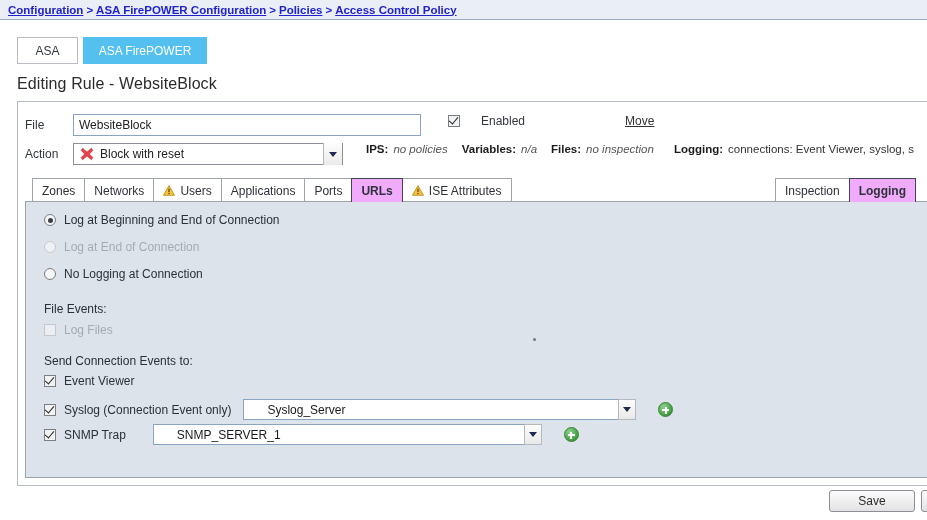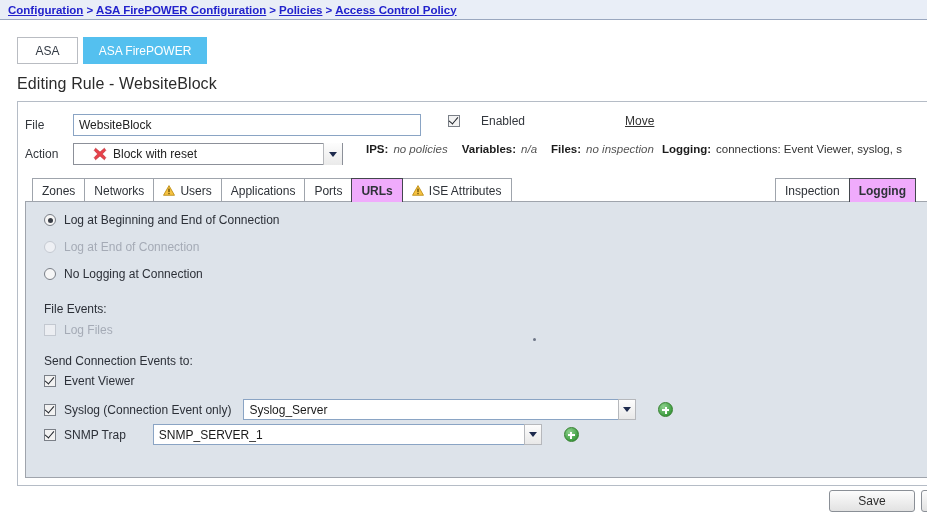--- a/index.html
+++ b/index.html
@@ -115,21 +115,21 @@
     outline: none;
   }
 
   .select-box {
     position: relative;
     width: 270px; height: 22px;
     border: 1px solid #8c9099;
     background: #ffffff;
     display: flex; align-items: center;
     font-size: 12px; color: #222;
-    padding-left: 19px;
+    padding-left: 6px;
     cursor: pointer;
   }
   .select-box .sel-arrow {
     position: absolute; right: 0; top: -1px;
     width: 19px; height: 22px;
     background: linear-gradient(#fdfdfd,#eaeaea);
     border-left: 1px solid #b6b8bc;
     display: flex; align-items: center; justify-content: center;
   }
   .chev {
@@ -276,21 +276,21 @@
     white-space: nowrap;
   }
 
   .inline-select {
     position: relative;
     height: 21px;
     border: 1px solid #8aa4c4;
     background: #ffffff;
     display: flex; align-items: center;
     font-size: 12px; color: #1a1a1a;
-    padding-left: 5px;
+    padding-left: 23px;
     cursor: pointer;
   }
   .inline-select .sel-arrow {
     position: absolute; right: -1px; top: -1px;
     width: 18px; height: 21px;
     background: linear-gradient(#fdfdfd,#e8e8e8);
     border: 1px solid #b6b8bc;
     display: flex; align-items: center; justify-content: center;
   }
 
@@ -398,21 +398,21 @@
       </div>
     </div>
 
     <div class="meta-strip">
       <b>IPS:</b>
       <i>no policies</i>
       <b style="margin-left:9px">Variables:</b>
       <i>n/a</i>
       <b style="margin-left:9px">Files:</b>
       <i>no inspection</i>
-      <b style="margin-left:3px">Logging:</b>
+      <b style="margin-left:15px">Logging:</b>
       <span>connections: Event Viewer, syslog, s</span>
     </div>
 
     <div class="tab-strip">
       <div class="tab-group left">
         <div class="tab">
           <span>Zones</span>
         </div>
         <div class="tab">
           <span>Networks</span>

